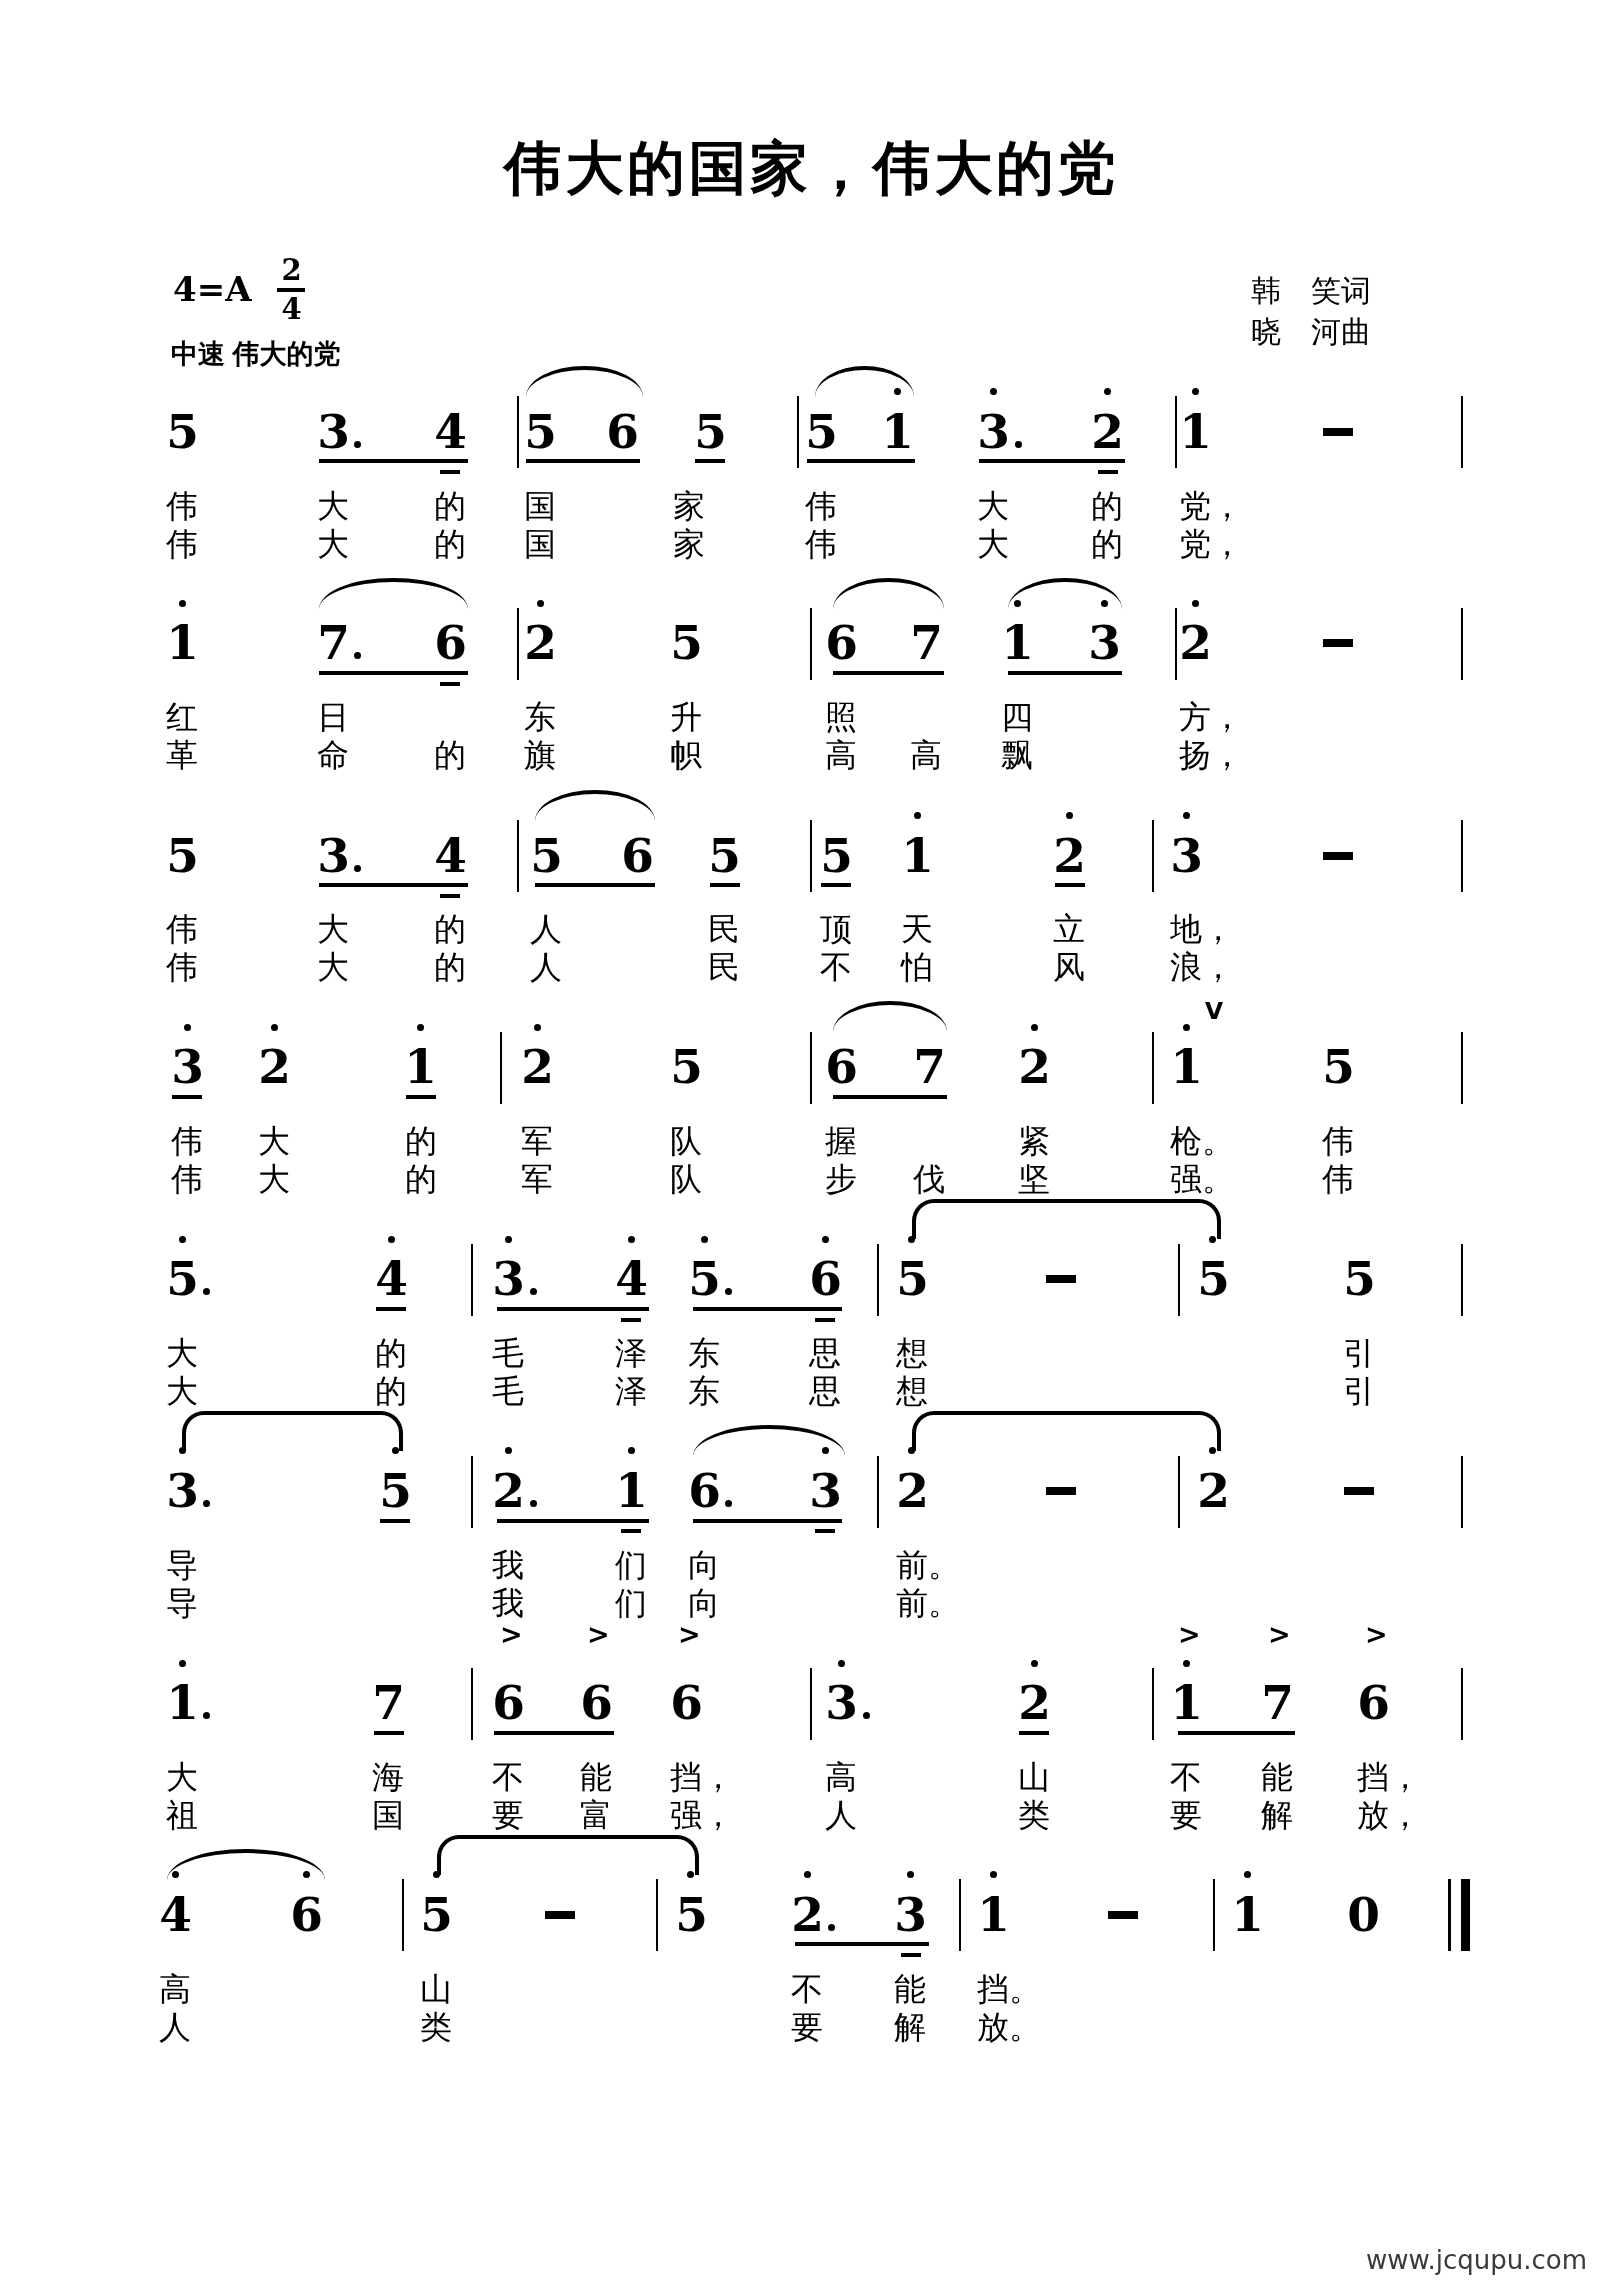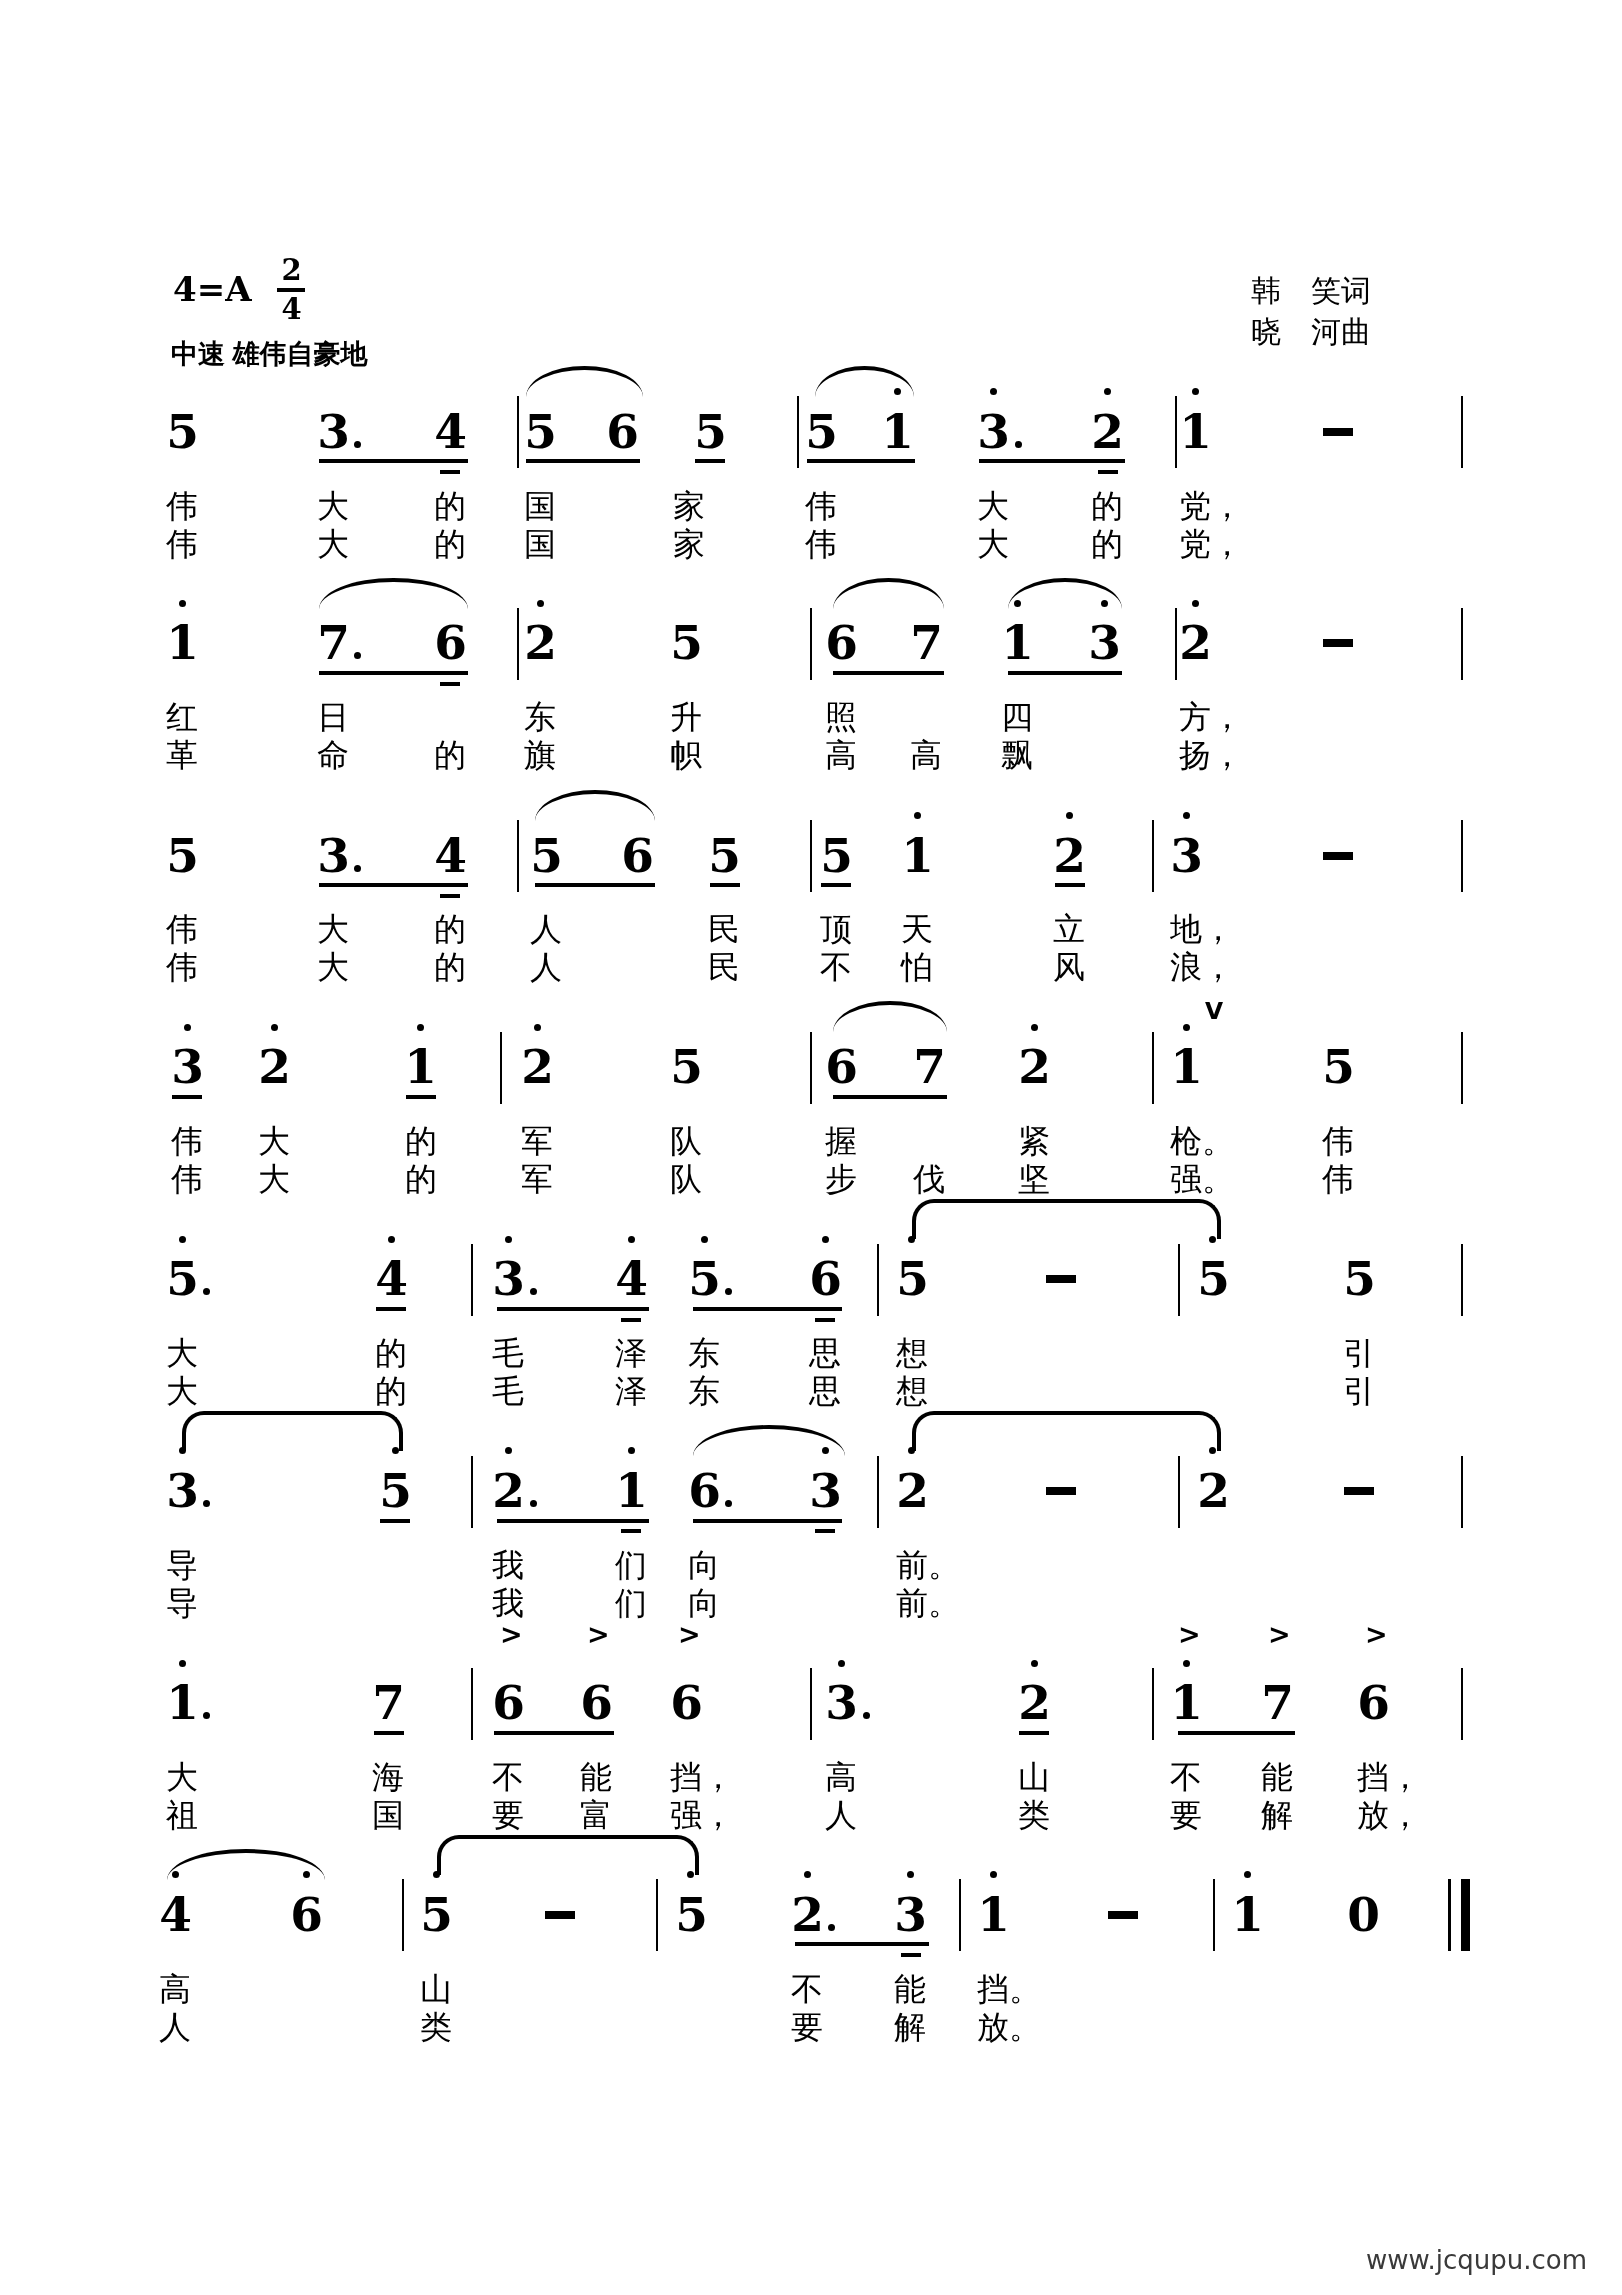--- a/index.html
+++ b/index.html
@@ -26,27 +26,28 @@
   .dot{border-radius:50%;background:#000;}
   .slur{border-top:4.7px solid #000;border-radius:50% 50% 0 0/100% 100% 0 0;}
   .tie{border:4.1px solid #000;border-bottom:none;border-radius:22px 22px 0 0;}
   .accent{font:700 27px/27px "DejaVu Serif",serif;}
   .breath{font:600 23.4px/23.4px "DejaVu Sans",sans-serif;}
 </style>
 </head>
 <body>
 
 <div id="sheet">
+  <div class="abs title">伟大的国家，伟大的党</div>
 
   <div class="abs keysig">4=A</div>
   <div class="abs frac-num">2</div>
   <div class="abs frac-bar"></div>
   <div class="abs frac-den">4</div>
 
-  <div class="abs tempo">中速 雄伟自豪地</div>
+  <div class="abs tempo">中速 伟大的党</div>
 
   <div class="abs credit credit1">韩　笑词</div>
   <div class="abs credit credit2">晓　河曲</div>
 
   <div class="abs watermark">www.jcqupu.com</div>
 <div class="abs bar" style="left: 517px; top: 396px; height: 72px;"></div>
     <div class="abs bar" style="left: 797px; top: 396px; height: 72px;"></div>
     <div class="abs bar" style="left: 1175px; top: 396px; height: 72px;"></div>
     <div class="abs bar" style="left: 1461px; top: 396px; height: 72px;"></div>
     <div class="abs beam" style="left: 319px; top: 459px; width: 149px; height: 4.1px;"></div>

